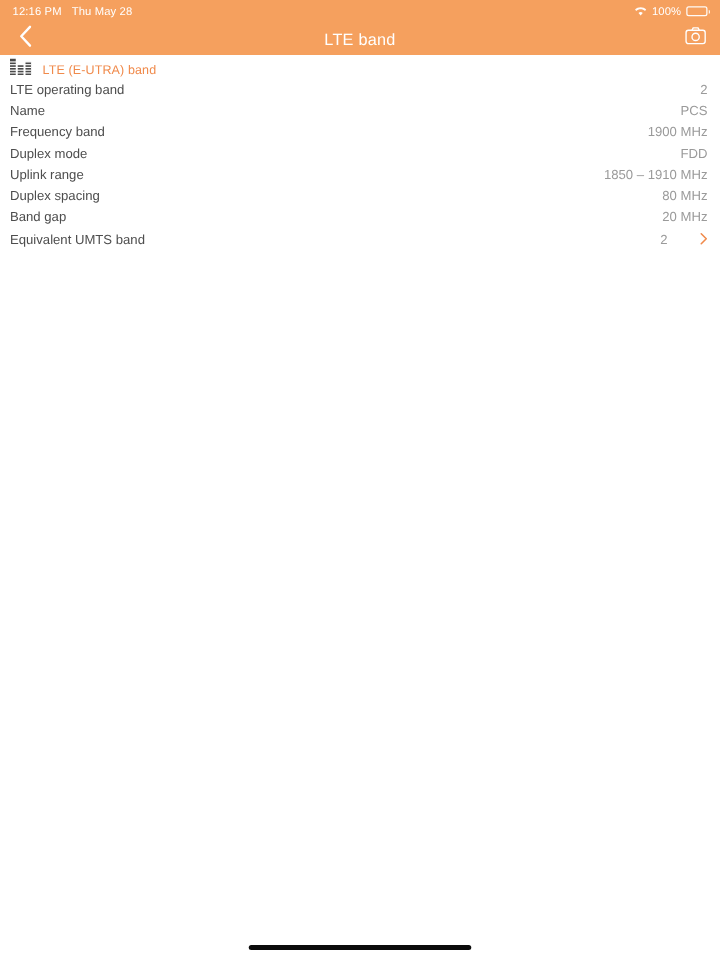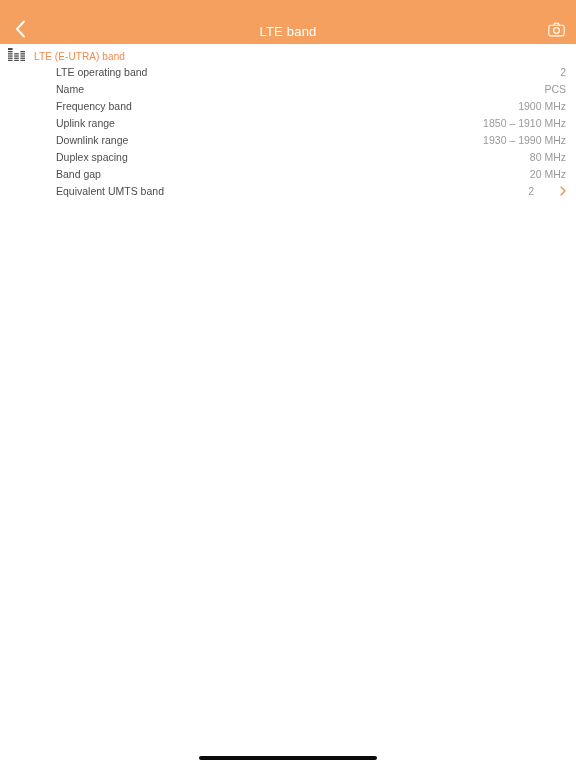--- a/index.html
+++ b/index.html
@@ -136,21 +136,20 @@
   }
   .section-title {
     color: #f08a4b;
     font-size: 10px;
     letter-spacing: 0.1px;
   }
   .bars-icon { display: block; }
 
   .rows {
     padding: 0 10px 0 8px;
-    margin-left: 48px;
   }
   .row {
     display: flex;
     align-items: baseline;
     height: 17px;
     font-size: 10.5px;
   }
   .row-label {
     color: #4d4d4d;
     flex: 0 0 auto;
@@ -183,20 +182,39 @@
     height: 4px;
     background: #0b0b0b;
     border-radius: 3px;
   }
 </style>
 </head>
 <body>
 
 <div class="chrome">
 
+  <div class="statusbar">
+    <div class="status-left">
+      <span class="status-time">12:16 PM</span>
+      <span class="status-date">Thu May 28</span>
+    </div>
+    <div class="status-spacer"></div>
+    <div class="status-right">
+      <span class="wifi-icon">
+        <svg width="11" height="9" viewBox="0 0 22 17" aria-hidden="true">
+          <path d="M11 16.2 L7.6 12.1 C8.55 11.3 9.72 10.85 11 10.85 C12.28 10.85 13.45 11.3 14.4 12.1 Z" fill="#ffffff"></path>
+          <path d="M11 6.3 C8.3 6.3 5.85 7.3 4.0 8.95 L2.05 6.6 C4.45 4.5 7.57 3.25 11 3.25 C14.43 3.25 17.55 4.5 19.95 6.6 L18.0 8.95 C16.15 7.3 13.7 6.3 11 6.3 Z" fill="#ffffff" opacity="0.95"></path>
+        </svg>
+      </span>
+      <span class="status-batt-pct">100%</span>
+      <span class="batt-icon">
+        <span class="batt-fill"></span>
+      </span>
+    </div>
+  </div>
 
   <div class="navbar">
     <div class="nav-back">
       <span>
         <svg width="11" height="18" viewBox="0 0 11 18" aria-hidden="true">
           <path d="M9 1.5 L2 9 L9 16.5" fill="none" stroke="#ffffff" stroke-width="1.9" stroke-linecap="round" stroke-linejoin="round"></path>
         </svg>
       </span>
     </div>
     <div class="nav-title">LTE band</div>
@@ -247,32 +265,32 @@
       <span class="row-gap"></span>
       <span class="row-value">PCS</span>
     </div>
 
     <div class="row">
       <span class="row-label">Frequency band</span>
       <span class="row-gap"></span>
       <span class="row-value">1900 MHz</span>
     </div>
 
+    <div class="row">
+      <span class="row-label">Duplex mode</span>
+      <span class="row-gap"></span>
+      <span class="row-value">FDD</span>
+    </div>
 
     <div class="row">
       <span class="row-label">Uplink range</span>
       <span class="row-gap"></span>
       <span class="row-value">1850 – 1910 MHz</span>
     </div>
 
-    <div class="row">
-      <span class="row-label">Downlink range</span>
-      <span class="row-gap"></span>
-      <span class="row-value">1930 – 1990 MHz</span>
-    </div>
 
 
     <div class="row">
       <span class="row-label">Duplex spacing</span>
       <span class="row-gap"></span>
       <span class="row-value">80 MHz</span>
     </div>
 
     <div class="row">
       <span class="row-label">Band gap</span>

